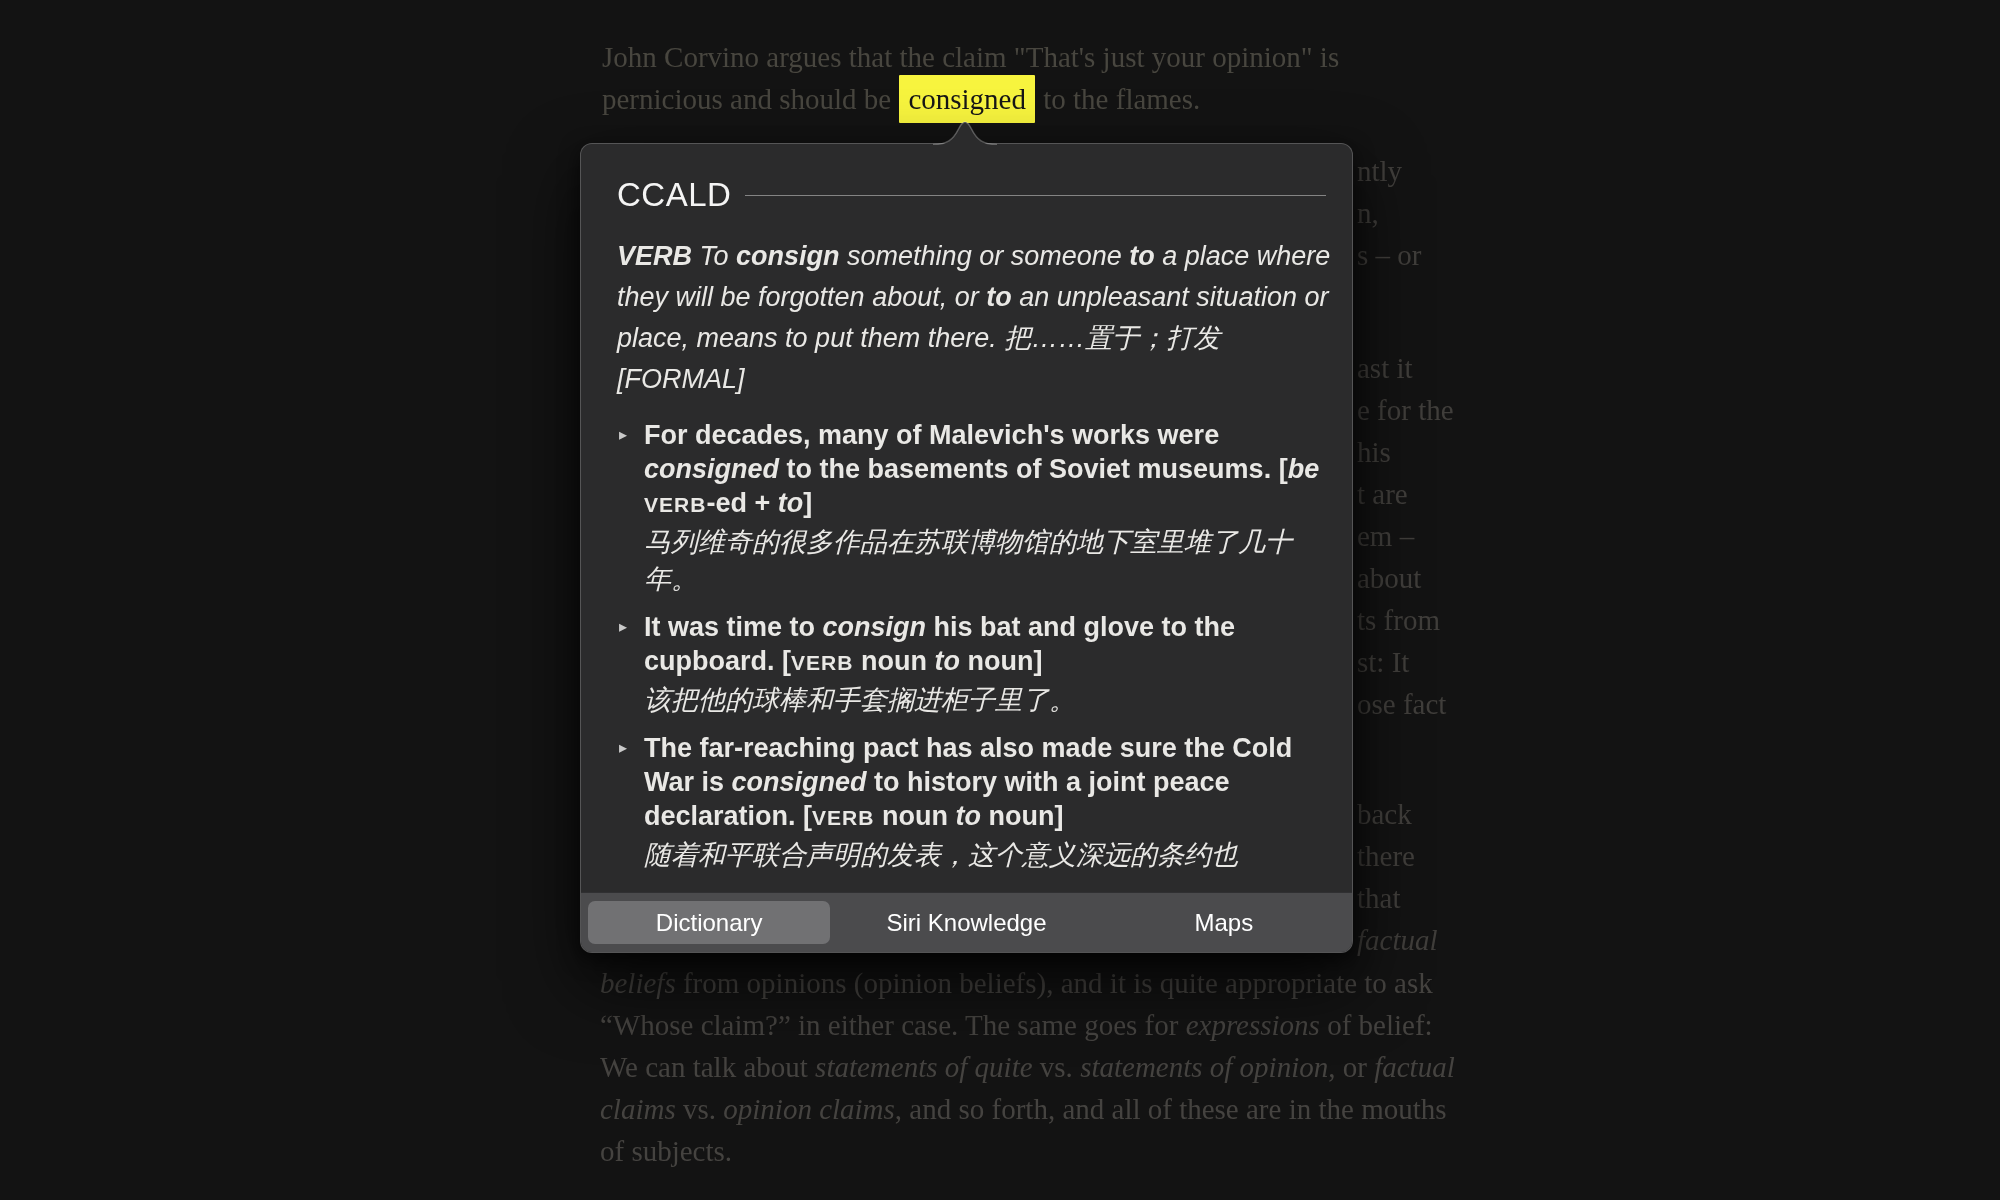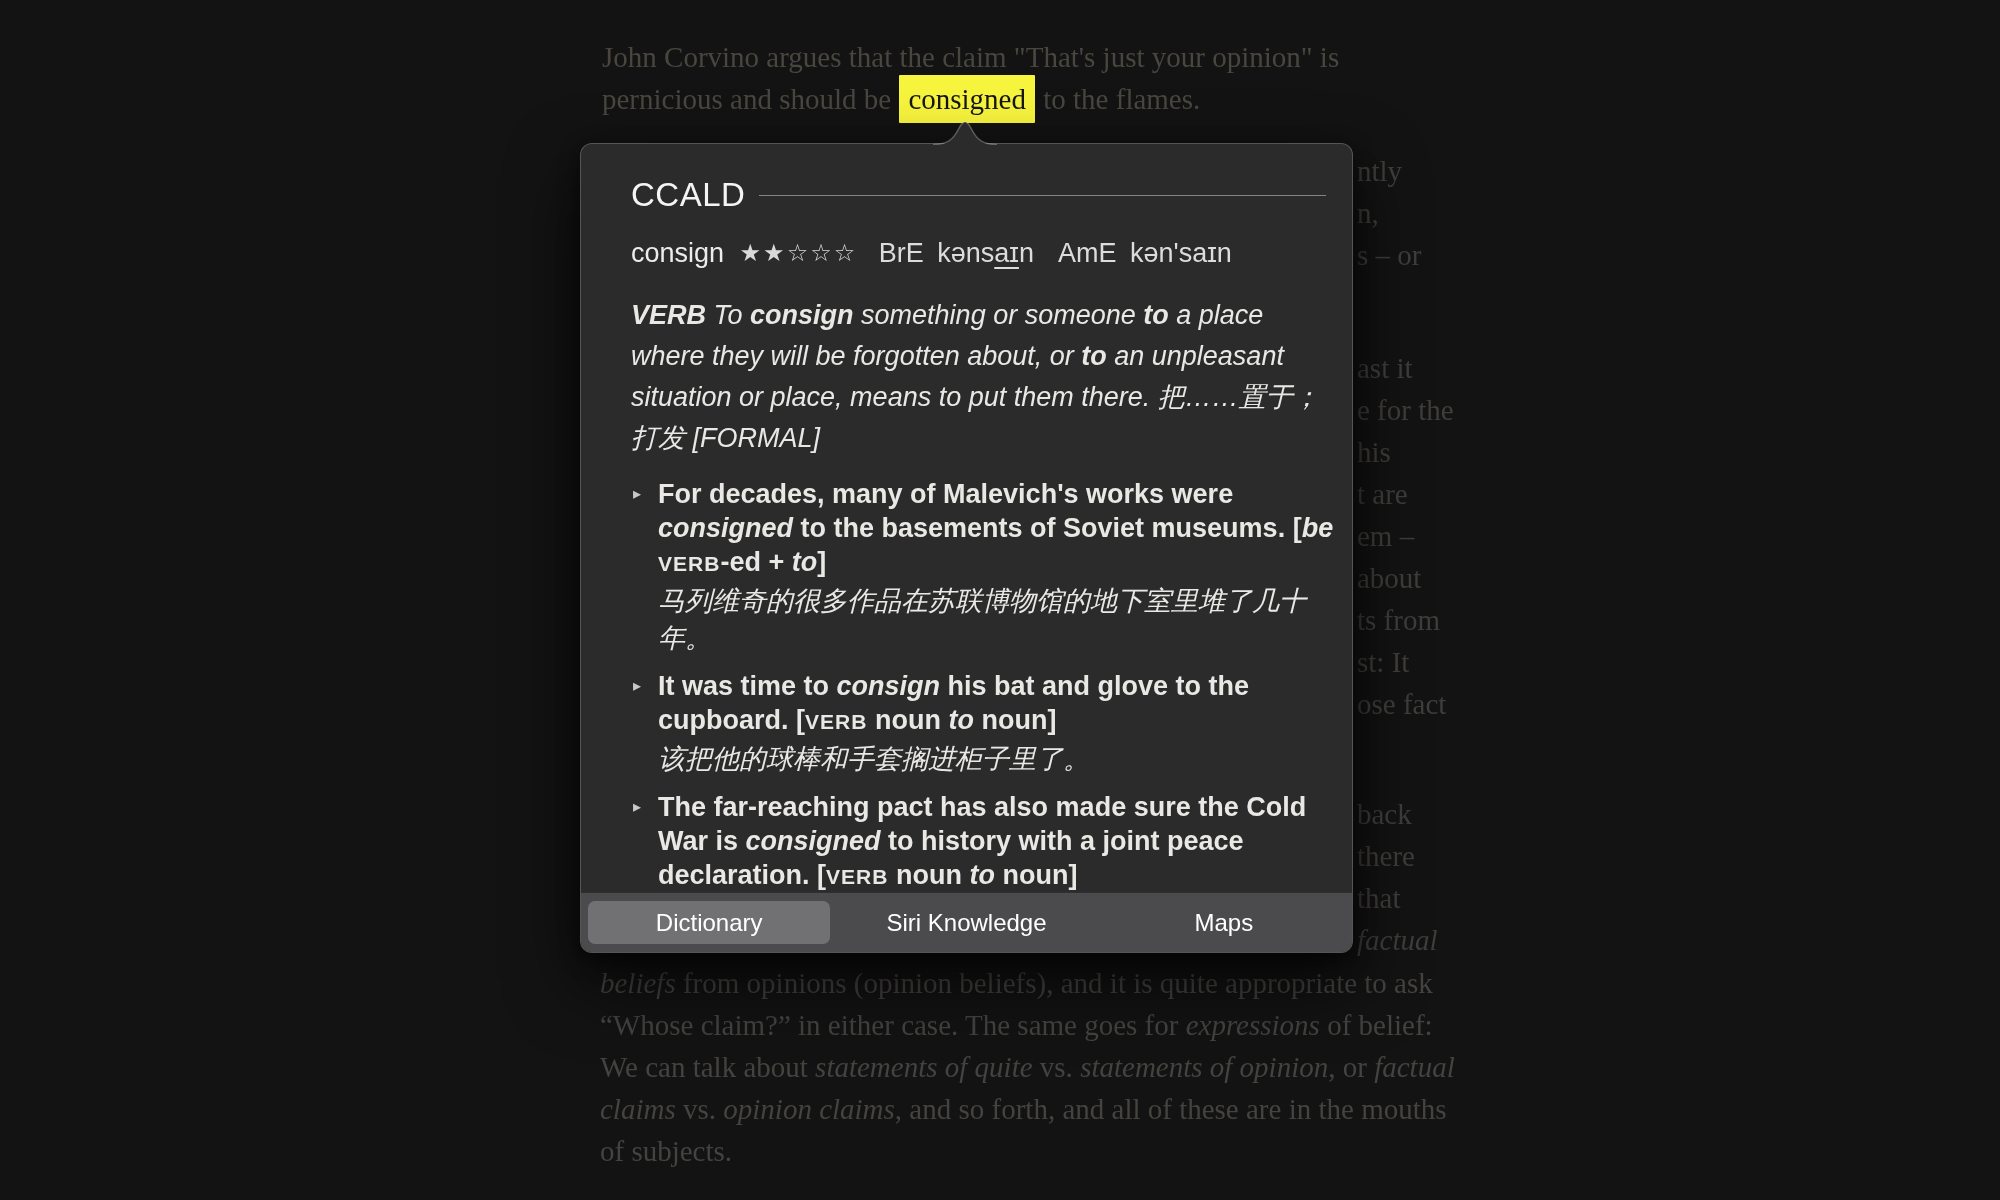--- a/index.html
+++ b/index.html
@@ -36,21 +36,21 @@
     position:absolute;left:580px;top:143px;width:773px;height:810px;
     background:#2b2b2c;border:1px solid rgba(255,255,255,0.20);
     border-radius:12px;box-sizing:border-box;
     box-shadow:0 30px 70px rgba(0,0,0,0.70),0 6px 20px rgba(0,0,0,0.55);
   }
   .arrow{position:absolute;left:352px;top:-26px;width:64px;height:27px;}
   .arrow-fill{fill:#2b2b2c;}
   .arrow-stroke{fill:none;stroke:rgba(255,255,255,0.28);stroke-width:1.5;}
   .content{
     position:absolute;left:0;right:0;top:0;bottom:60px;
-    padding:32px 18px 0 50px;overflow:hidden;
+    padding:32px 18px 0 36px;overflow:hidden;
     color:#e9e8e5;font-size:27px;
   }
   .src-row{display:flex;align-items:center;margin-bottom:22px;}
   .src{font-size:33px;color:#f4f4f4;letter-spacing:0.5px;}
   .rule{flex:1;height:1px;background:#848484;margin-left:14px;margin-right:8px;}
   .headrow{margin-bottom:24px;color:#dcdcdc;line-height:34px;white-space:nowrap;}
   .headword{color:#ececec;margin-right:8px;}
   .stars{color:#d9d9d9;font-size:24px;letter-spacing:2px;margin-right:14px;position:relative;top:-1px;}
   .pron-label{margin-right:6px;}
   .pron{margin-right:18px;}
@@ -118,28 +118,20 @@
     <path class="arrow-fill" d="M0,27 C14,27 20,22 25.5,11 C28,6 29.5,4 32,4 C34.5,4 36,6 38.5,11 C44,22 50,27 64,27 Z"></path>
     <path class="arrow-stroke" d="M0,26.5 C14,26.5 20,22 25.5,11 C28,6 29.5,4 32,4 C34.5,4 36,6 38.5,11 C44,22 50,26.5 64,26.5"></path>
   </svg>
 
   <div class="content">
     <div class="src-row">
       <span class="src">CCALD</span>
       <span class="rule"></span>
     </div>
 
-    <div class="headrow">
-      <span class="headword">consign</span>
-      <span class="stars"><span>★★</span><span>☆☆☆</span></span>
-      <span class="pron-label">BrE</span>
-      <span class="pron"><span>kəns</span><span class="run-u">aɪ</span><span>n</span></span>
-      <span class="pron-label">AmE</span>
-      <span class="pron">kən'saɪn</span>
-    </div>
 
     <p class="definition"><span class="run-b">VERB</span><span> To </span><span class="run-b">consign</span><span> something or someone </span><span class="run-b">to</span><span> a place where they will be forgotten about, or </span><span class="run-b">to</span><span> an unpleasant situation or place, means to put them there. 把……置于；打发 [FORMAL]</span></p>
 
     <div class="example">
       <span class="bullet">▸</span>
       <div class="ex-en"><span>For decades, many of Malevich's works were </span><span class="run-i">consigned</span><span> to the basements of Soviet museums. [</span><span class="run-i">be</span><span> </span><span class="run-sc">VERB</span><span>-ed + </span><span class="run-i">to</span><span>]</span></div>
       <div class="ex-zh">马列维奇的很多作品在苏联博物馆的地下室里堆了几十年。</div>
     </div>
 
     <div class="example">

